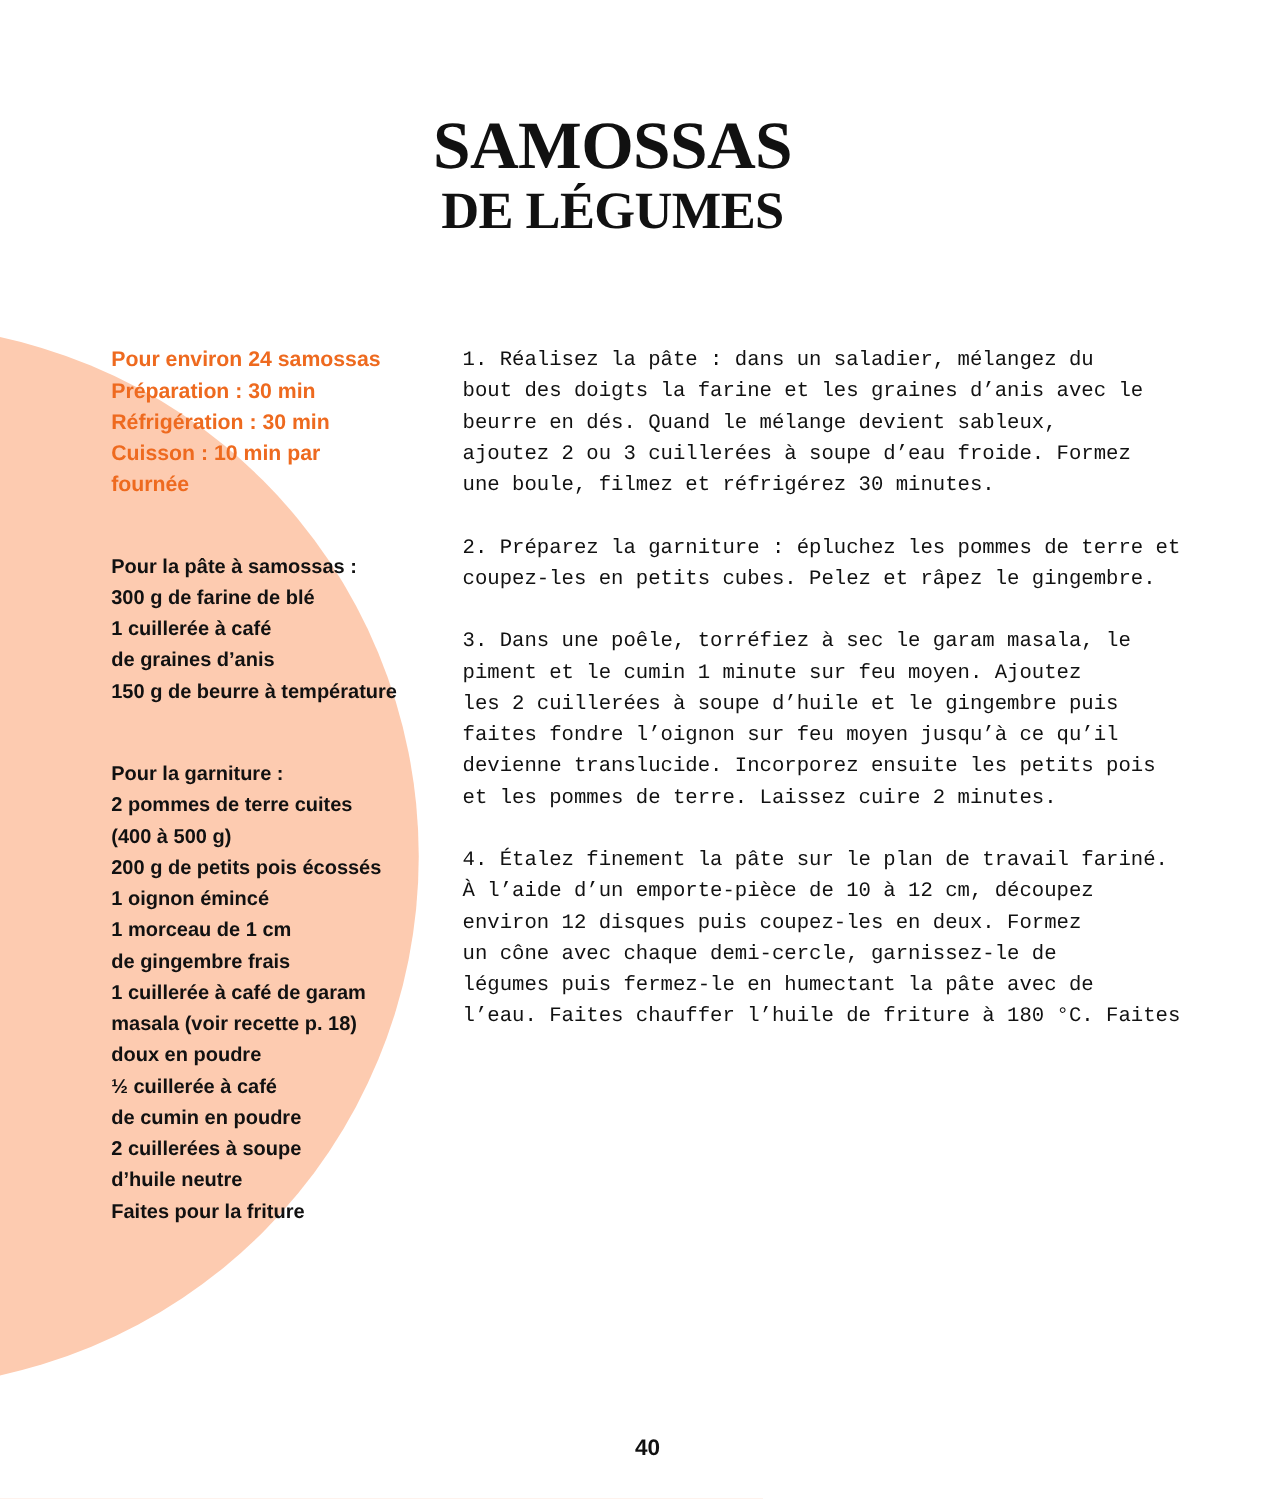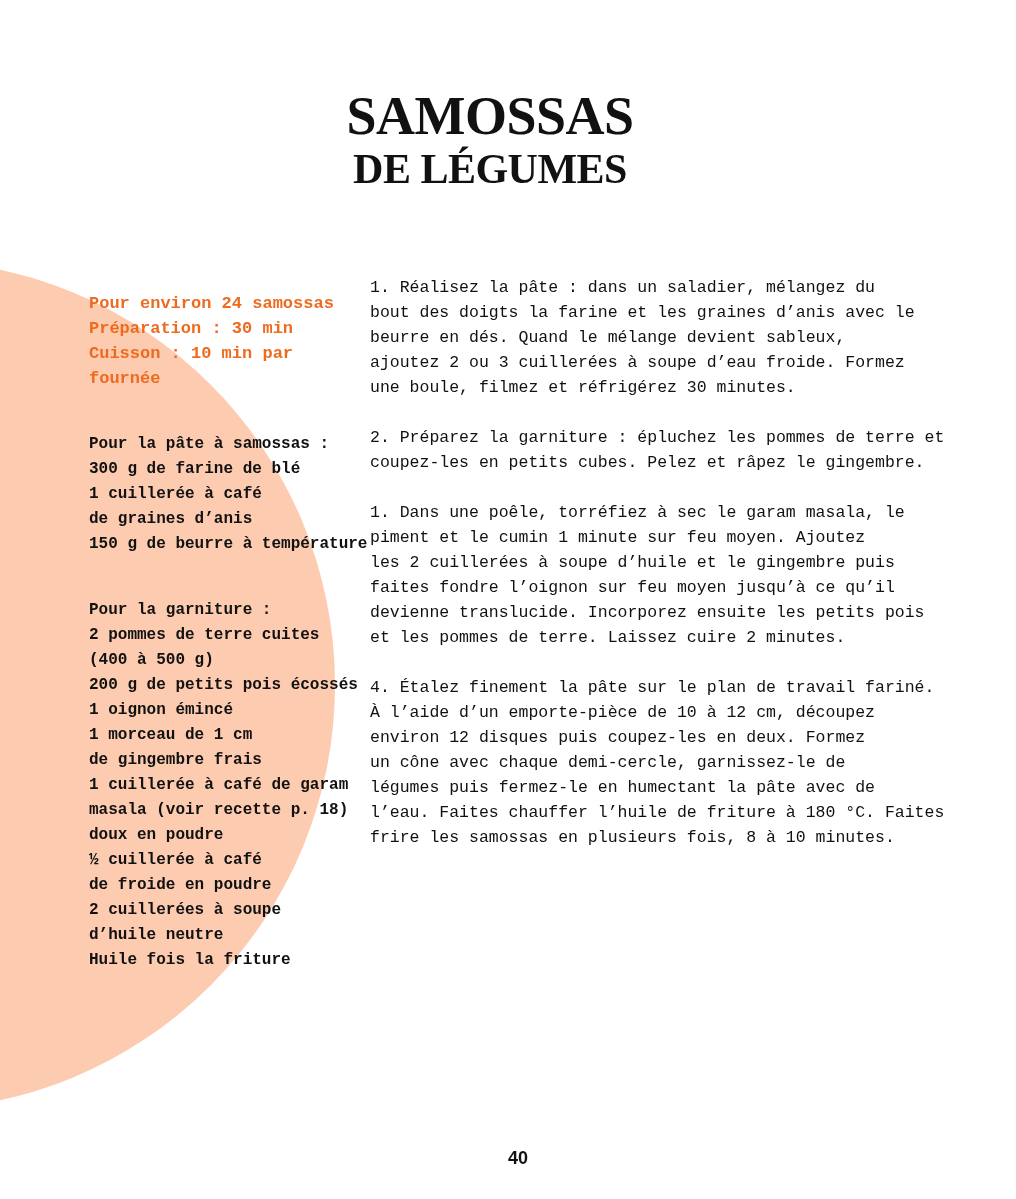--- a/index.html
+++ b/index.html
@@ -14,22 +14,22 @@
       background: #FDCBB0;
     }
     .title-block {
       position: absolute; left: 330px; top: 86px; width: 320px; text-align: center;
       font-family: "Liberation Serif", "DejaVu Serif", serif; font-weight: bold;
       color: #111;
     }
     .title-main { font-size: 54px; line-height: 60px; letter-spacing: -0.5px; }
     .title-sub { font-size: 42px; line-height: 46px; margin-top: 0px; letter-spacing: -0.5px; }
     .sidebar {
-      position: absolute; left: 89px; top: 291px; width: 260px;
-      font-family: Liberation Mono, monospace; font-weight: bold;
+      position: absolute; left: 89px; top: 275px; width: 260px;
+      font-family: Liberation Sans, sans-serif; font-weight: bold;
       font-size: 16px; line-height: 25px;
     }
     .meta { color: #EE6A1F; font-size: 17px; line-height: 25px; }
     .meta div { white-space: pre-wrap; }
     .ing-group { margin-top: 41px; }
     .ing-line { white-space: nowrap; }
     .steps {
       position: absolute; left: 370px; top: 275px; width: 520px;
       font-family: Liberation Mono, monospace; font-size: 16.5px; line-height: 25px;
       color: #111;
@@ -48,20 +48,21 @@
 
 <div class="title-block">
   <div class="title-main">SAMOSSAS</div>
   <div class="title-sub">DE LÉGUMES</div>
 </div>
 
 <div class="sidebar">
   <div class="meta">
     <div>Pour environ 24 samossas</div>
     <div>Préparation : 30 min</div>
+    <div>Réfrigération : 30 min</div>
     <div>Cuisson : 10 min par</div>
     <div>fournée</div>
   </div>
   <div id="ing-container">
       <div class="ing-group">
         <div class="ing-line">Pour la pâte à samossas :</div>
         <div class="ing-line">300 g de farine de blé</div>
         <div class="ing-line">1 cuillerée à café</div>
         <div class="ing-line">de graines d’anis</div>
         <div class="ing-line">150 g de beurre à température</div>
@@ -71,52 +72,51 @@
         <div class="ing-line">2 pommes de terre cuites</div>
         <div class="ing-line">(400 à 500 g)</div>
         <div class="ing-line">200 g de petits pois écossés</div>
         <div class="ing-line">1 oignon émincé</div>
         <div class="ing-line">1 morceau de 1 cm</div>
         <div class="ing-line">de gingembre frais</div>
         <div class="ing-line">1 cuillerée à café de garam</div>
         <div class="ing-line">masala (voir recette p. 18)</div>
         <div class="ing-line">doux en poudre</div>
         <div class="ing-line">½ cuillerée à café</div>
-        <div class="ing-line">de froide en poudre</div>
+        <div class="ing-line">de cumin en poudre</div>
         <div class="ing-line">2 cuillerées à soupe</div>
         <div class="ing-line">d’huile neutre</div>
-        <div class="ing-line">Huile fois la friture</div>
+        <div class="ing-line">Faites pour la friture</div>
       </div>
     </div>
 </div>
 
 <div class="steps" id="steps-container">
     <div class="step">
       <div class="step-line">1. Réalisez la pâte : dans un saladier, mélangez du</div>
       <div class="step-line">bout des doigts la farine et les graines d’anis avec le</div>
       <div class="step-line">beurre en dés. Quand le mélange devient sableux,</div>
       <div class="step-line">ajoutez 2 ou 3 cuillerées à soupe d’eau froide. Formez</div>
       <div class="step-line">une boule, filmez et réfrigérez 30 minutes.</div>
     </div>
     <div class="step">
       <div class="step-line">2. Préparez la garniture : épluchez les pommes de terre et</div>
       <div class="step-line">coupez-les en petits cubes. Pelez et râpez le gingembre.</div>
     </div>
     <div class="step">
-      <div class="step-line">1. Dans une poêle, torréfiez à sec le garam masala, le</div>
+      <div class="step-line">3. Dans une poêle, torréfiez à sec le garam masala, le</div>
       <div class="step-line">piment et le cumin 1 minute sur feu moyen. Ajoutez</div>
       <div class="step-line">les 2 cuillerées à soupe d’huile et le gingembre puis</div>
       <div class="step-line">faites fondre l’oignon sur feu moyen jusqu’à ce qu’il</div>
       <div class="step-line">devienne translucide. Incorporez ensuite les petits pois</div>
       <div class="step-line">et les pommes de terre. Laissez cuire 2 minutes.</div>
     </div>
     <div class="step">
       <div class="step-line">4. Étalez finement la pâte sur le plan de travail fariné.</div>
       <div class="step-line">À l’aide d’un emporte-pièce de 10 à 12 cm, découpez</div>
       <div class="step-line">environ 12 disques puis coupez-les en deux. Formez</div>
       <div class="step-line">un cône avec chaque demi-cercle, garnissez-le de</div>
       <div class="step-line">légumes puis fermez-le en humectant la pâte avec de</div>
       <div class="step-line">l’eau. Faites chauffer l’huile de friture à 180 °C. Faites</div>
-      <div class="step-line">frire les samossas en plusieurs fois, 8 à 10 minutes.</div>
     </div>
   </div>
 
 <div class="page-num">40</div>
 
 </body></html>

